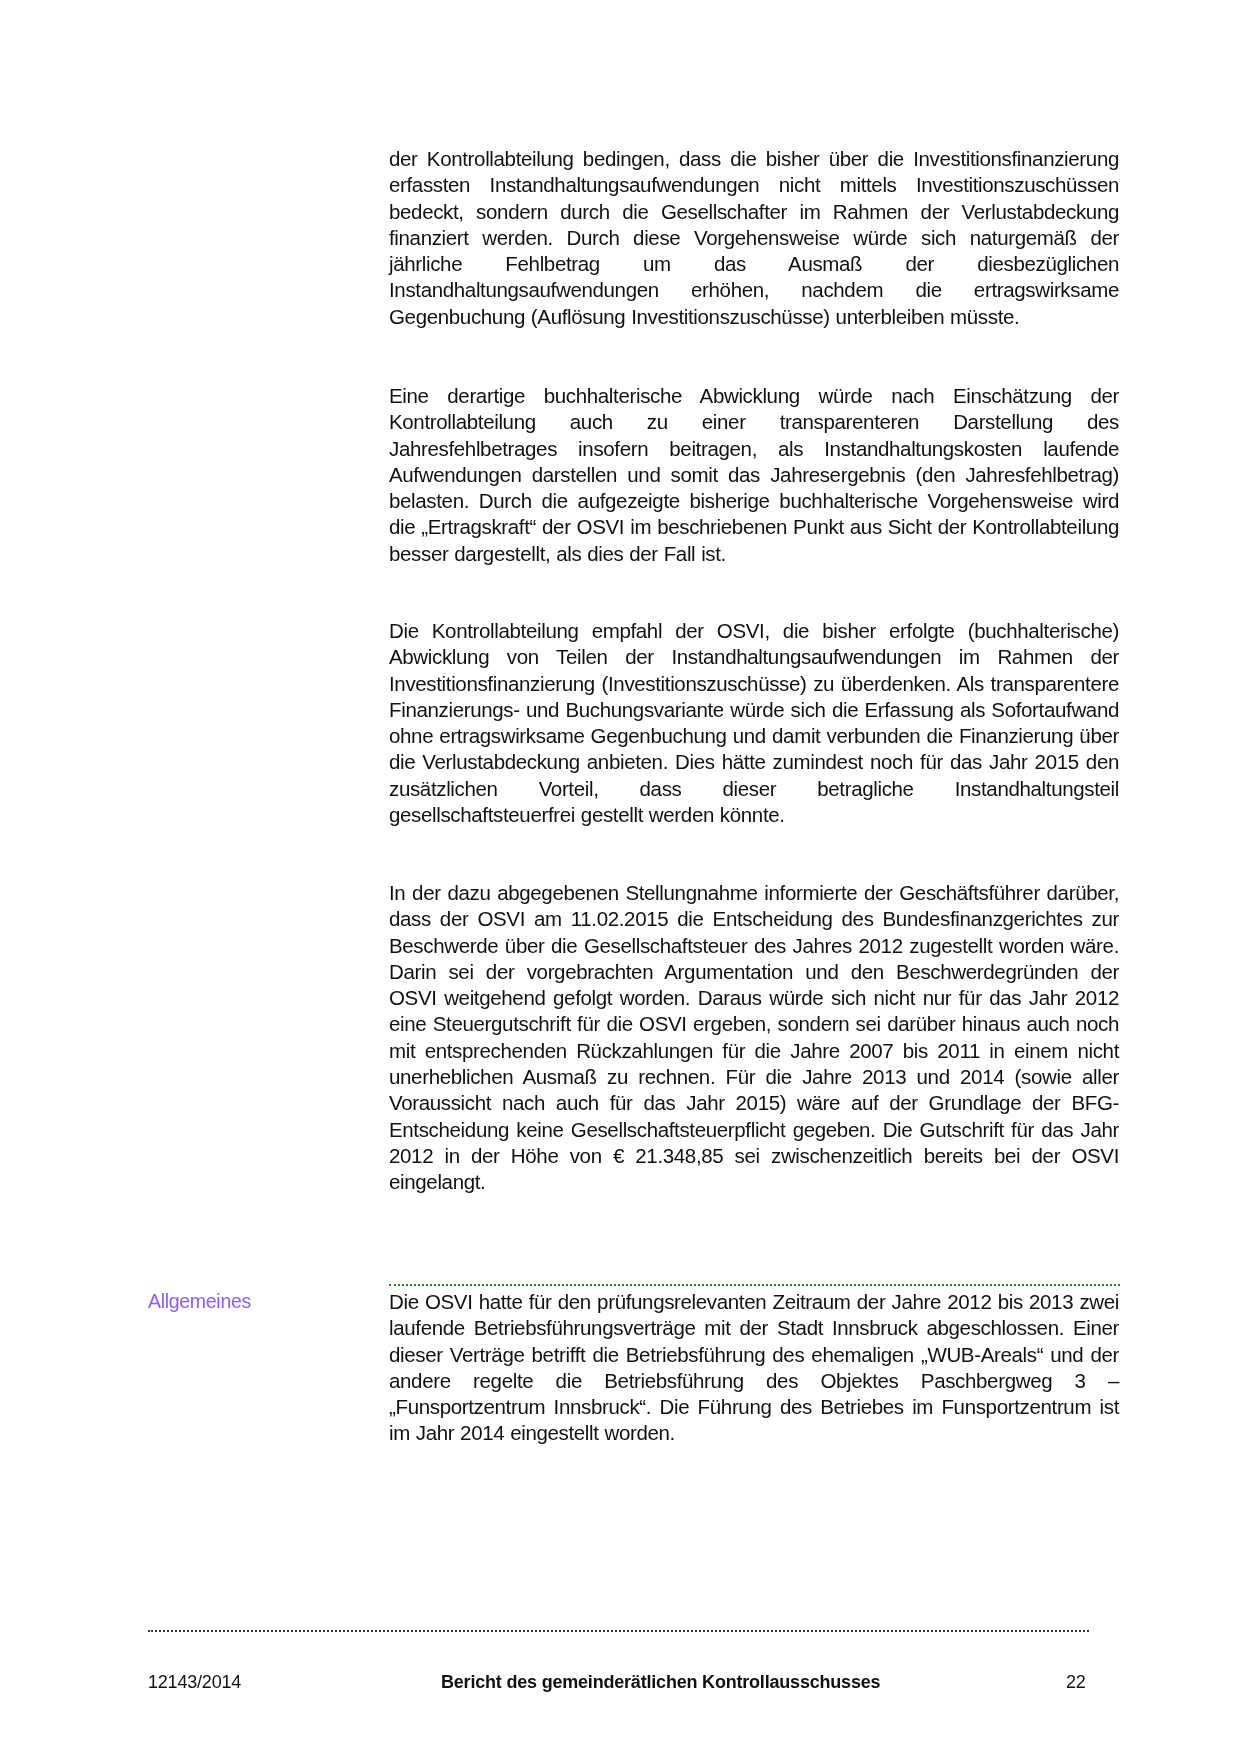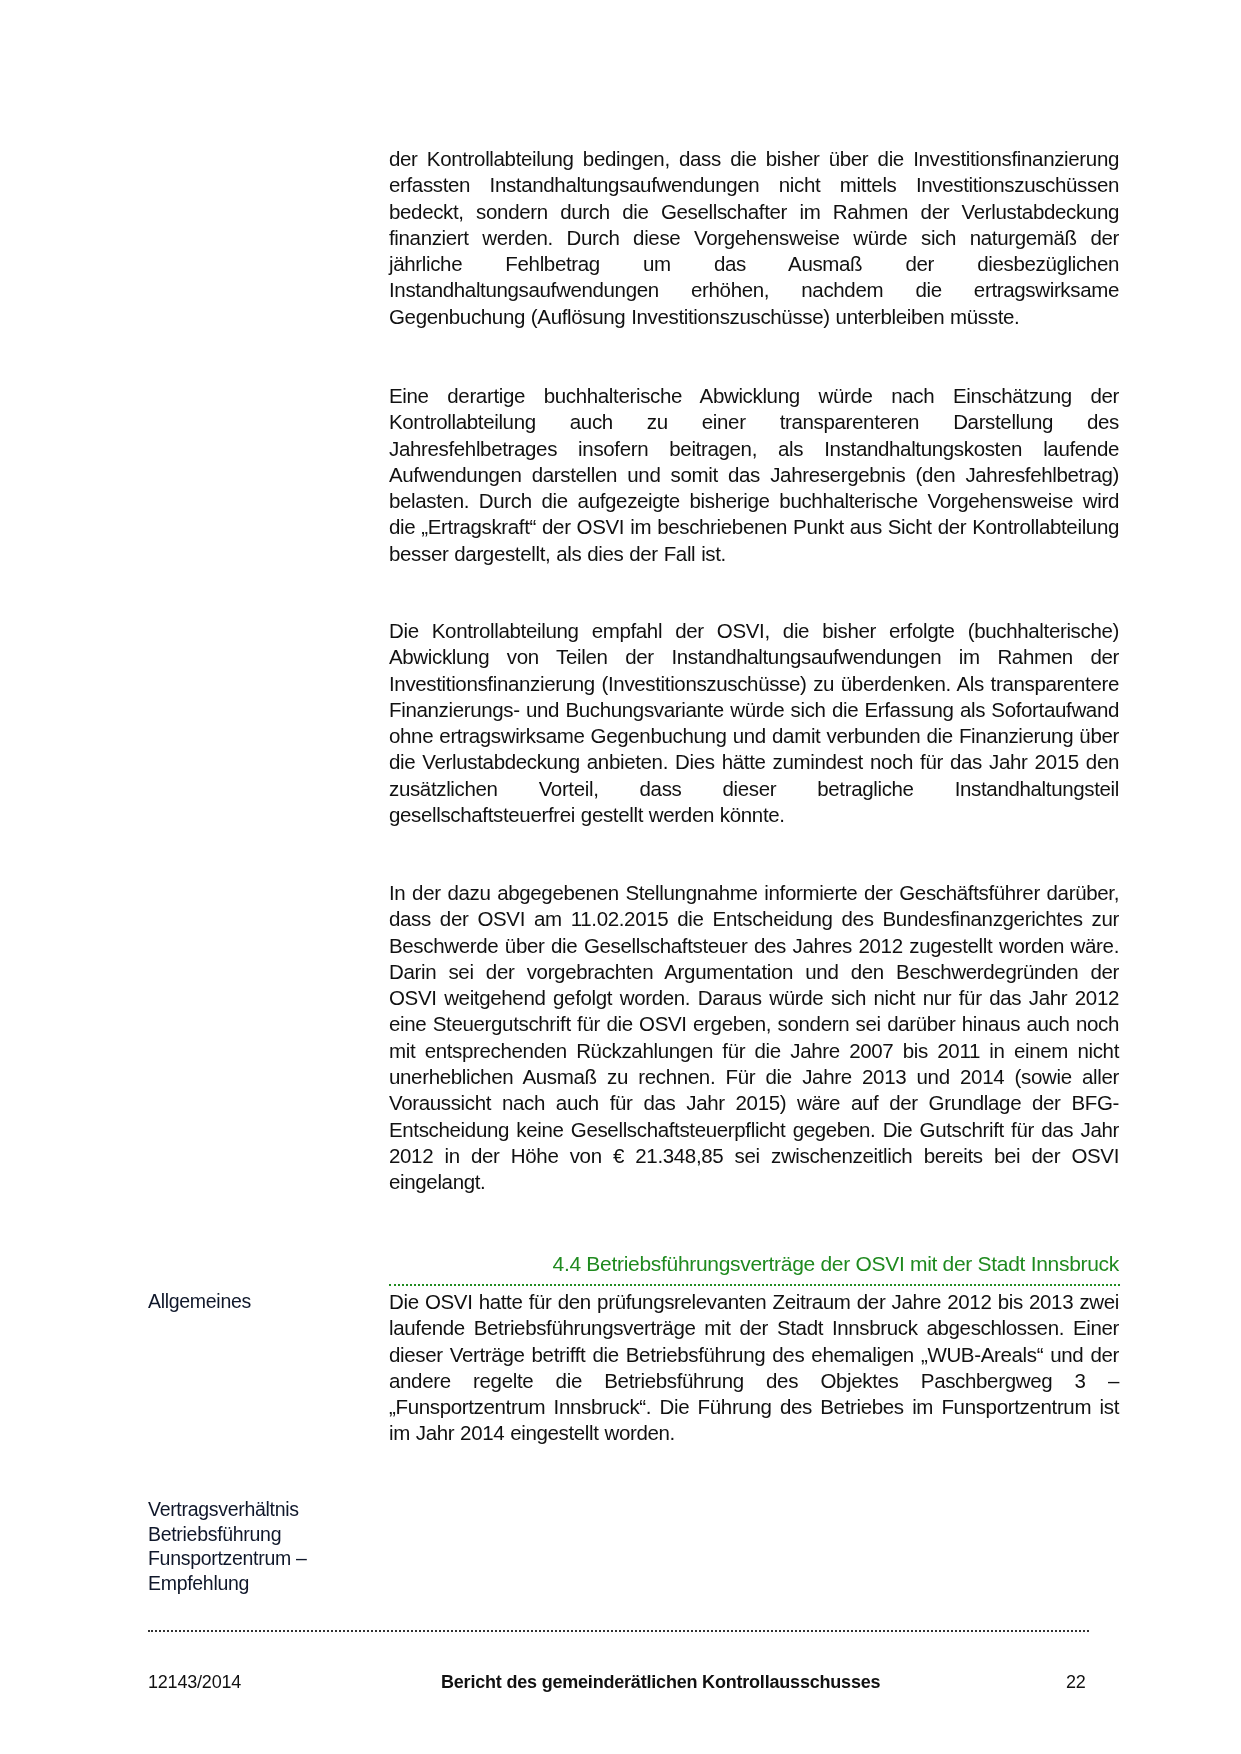--- a/index.html
+++ b/index.html
@@ -3,21 +3,21 @@
 <meta charset="utf-8">
 <style>
   html, body { margin: 0; padding: 0; background: #ffffff; }
   body { width: 1241px; height: 1754px; position: relative; overflow: hidden;
          font-family: "Liberation Sans", sans-serif; color: #111; }
   .page { position: absolute; left: 0; top: 0; width: 1241px; height: 1754px; padding-left: 28px; }
   .main { position: absolute; left: 389px; width: 730px; }
   .para { font-size: 20.5px; line-height: 26.3px; text-align: justify; margin: 0;
           letter-spacing: -0.35px; word-spacing: 0.5px; }
   .side { position: absolute; left: 148px; width: 210px; font-size: 19.5px;
-          line-height: 24.6px; color: #0f172a; letter-spacing: -0.3px; }
+          line-height: 24.6px; color: #8b5cf6; letter-spacing: -0.3px; }
   .heading { position: absolute; left: 389px; width: 730px; top: 1252px;
              text-align: right; font-size: 21px; color: #1f8a1f; letter-spacing: -0.3px; }
   .heading-rule { position: absolute; left: 389px; width: 731px; top: 1284px; height: 0;
                   border-top: 2px dotted #1f8a1f; }
   .footer-rule { position: absolute; left: 148px; width: 941px; top: 1630px; height: 0;
                  border-top: 2px dotted #333; }
   .footer { position: absolute; top: 1638px; font-size: 18px; color: #111; letter-spacing: -0.2px; margin-top: 34px; }
 </style>
 </head>
 <body>
@@ -25,31 +25,24 @@
 <div class="page">
 
   <p class="para main" style="top:146px;">der Kontrollabteilung bedingen, dass die bisher über die Investitionsfinanzierung erfassten Instandhaltungsaufwendungen nicht mittels Investitionszuschüssen bedeckt, sondern durch die Gesellschafter im Rahmen der Verlustabdeckung finanziert werden. Durch diese Vorgehensweise würde sich naturgemäß der jährliche Fehlbetrag um das Ausmaß der diesbezüglichen Instandhaltungsaufwendungen erhöhen, nachdem die ertragswirksame Gegenbuchung (Auflösung Investitionszuschüsse) unterbleiben müsste.</p>
 
   <p class="para main" style="top:383px;">Eine derartige buchhalterische Abwicklung würde nach Einschätzung der Kontrollabteilung auch zu einer transparenteren Darstellung des Jahresfehlbetrages insofern beitragen, als Instandhaltungskosten laufende Aufwendungen darstellen und somit das Jahresergebnis (den Jahresfehlbetrag) belasten. Durch die aufgezeigte bisherige buchhalterische Vorgehensweise wird die „Ertragskraft“ der OSVI im beschriebenen Punkt aus Sicht der Kontrollabteilung besser dargestellt, als dies der Fall ist.</p>
 
   <p class="para main" style="top:618px;">Die Kontrollabteilung empfahl der OSVI, die bisher erfolgte (buchhalterische) Abwicklung von Teilen der Instandhaltungsaufwendungen im Rahmen der Investitionsfinanzierung (Investitionszuschüsse) zu überdenken. Als transparentere Finanzierungs- und Buchungsvariante würde sich die Erfassung als Sofortaufwand ohne ertragswirksame Gegenbuchung und damit verbunden die Finanzierung über die Verlustabdeckung anbieten. Dies hätte zumindest noch für das Jahr 2015 den zusätzlichen Vorteil, dass dieser betragliche Instandhaltungsteil gesellschaftsteuerfrei gestellt werden könnte.</p>
 
   <p class="para main" style="top:880px;">In der dazu abgegebenen Stellungnahme informierte der Geschäftsführer darüber, dass der OSVI am 11.02.2015 die Entscheidung des Bundesfinanzgerichtes zur Beschwerde über die Gesellschaftsteuer des Jahres 2012 zugestellt worden wäre. Darin sei der vorgebrachten Argumentation und den Beschwerdegründen der OSVI weitgehend gefolgt worden. Daraus würde sich nicht nur für das Jahr 2012 eine Steuergutschrift für die OSVI ergeben, sondern sei darüber hinaus auch noch mit entsprechenden Rückzahlungen für die Jahre 2007 bis 2011 in einem nicht unerheblichen Ausmaß zu rechnen. Für die Jahre 2013 und 2014 (sowie aller Voraussicht nach auch für das Jahr 2015) wäre auf der Grundlage der BFG-Entscheidung keine Gesellschaftsteuerpflicht gegeben. Die Gutschrift für das Jahr 2012 in der Höhe von € 21.348,85 sei zwischenzeitlich bereits bei der OSVI eingelangt.</p>
 
-  <div class="heading">4.4  Betriebsführungsverträge der OSVI mit der Stadt Innsbruck</div>
   <div class="heading-rule"></div>
 
   <div class="side" style="top:1289px;">Allgemeines</div>
   <p class="para main" style="top:1289px;">Die OSVI hatte für den prüfungsrelevanten Zeitraum der Jahre 2012 bis 2013 zwei laufende Betriebsführungsverträge mit der Stadt Innsbruck abgeschlossen. Einer dieser Verträge betrifft die Betriebsführung des ehemaligen „WUB-Areals“ und der andere regelte die Betriebsführung des Objektes Paschbergweg 3 – „Funsportzentrum Innsbruck“. Die Führung des Betriebes im Funsportzentrum ist im Jahr 2014 eingestellt worden.</p>
 
-  <div class="side" style="top:1497px;">
-    <div>Vertragsverhältnis</div>
-    <div>Betriebsführung</div>
-    <div>Funsportzentrum –</div>
-    <div>Empfehlung</div>
-  </div>
 
   <div class="footer-rule"></div>
   <div class="footer" style="left:148px;">12143/2014</div>
   <div class="footer" style="left:441px;font-weight:bold;">Bericht des gemeinderätlichen Kontrollausschusses</div>
   <div class="footer" style="left:1066px;">22</div>
 
 </div>
 
 </body></html>

